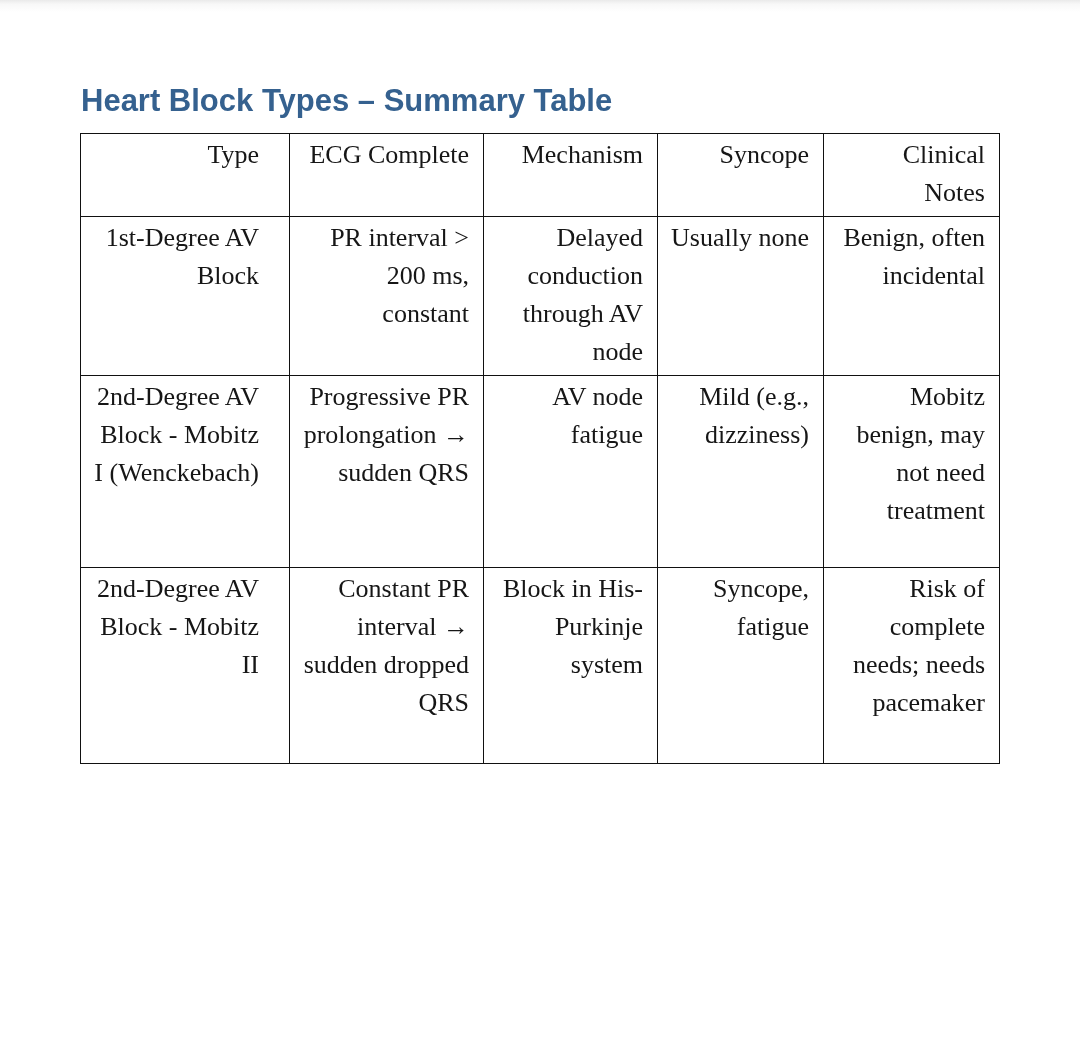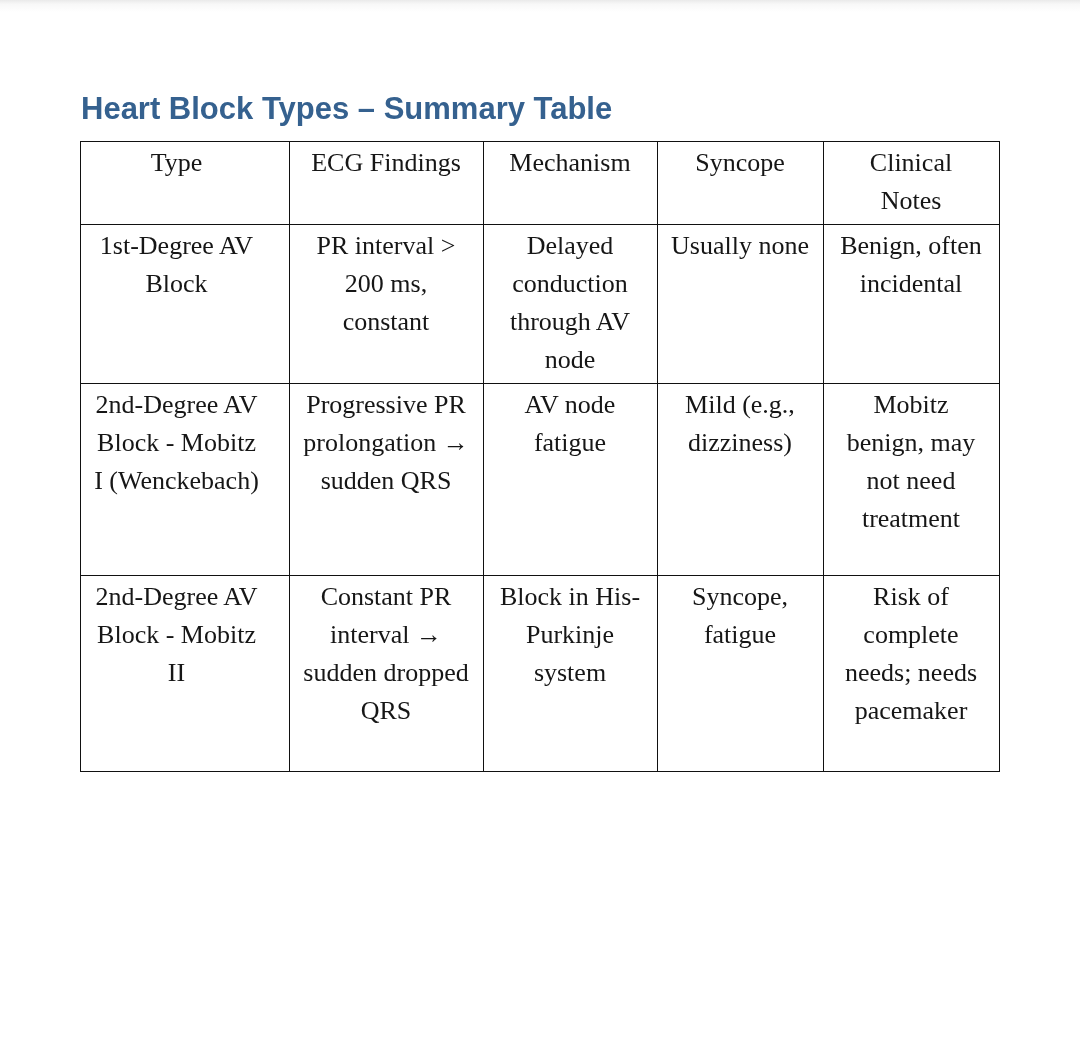--- a/index.html
+++ b/index.html
@@ -18,21 +18,21 @@
   .top-edge {
     position: absolute;
     top: 0; left: 0; right: 0;
     height: 12px;
     background: linear-gradient(to bottom, #d9d9d9 0%, #f2f2f2 35%, #ffffff 100%);
     opacity: 0.55;
   }
   .content {
     position: absolute;
     left: 80px;
-    top: 90px;
+    top: 82px;
     width: 920px;
   }
   h1.doc-title {
     margin: 0 0 13px 1px;
     font-family: "Liberation Sans", "DejaVu Sans", sans-serif;
     font-weight: bold;
     font-size: 31px;
     line-height: 38px;
     color: #35618F;
     letter-spacing: 0px;
@@ -41,21 +41,21 @@
     border-collapse: collapse;
     table-layout: fixed;
     width: 919px;
     font-size: 26px;
     line-height: 38px;
     color: #161616;
   }
   table.summary td, table.summary th {
     border: 1.5px solid #111111;
     vertical-align: top;
-    text-align: center;
+    text-align: right;
     font-weight: normal;
     padding: 2px 14px 4px 13px;
     overflow: hidden;
   }
   table.summary td:first-child, table.summary th:first-child {
     padding-right: 30px;
   }
   tr.hdr      { height: 81px;  }
   tr.r0       { height: 152px; margin-top: 10px; }
   tr.r1       { height: 192px; }
@@ -75,21 +75,21 @@
       <colgroup>
         <col style="width:209px">
         <col style="width:194px">
         <col style="width:174px">
         <col style="width:166px">
         <col style="width:176px">
       </colgroup>
       <tbody>
         <tr class="hdr">
           <th>Type</th>
-          <th>ECG Findings</th>
+          <th>ECG Complete</th>
           <th>Mechanism</th>
           <th>Syncope</th>
           <th>Clinical Notes</th>
         </tr>
         <tr class="r0">
           <td>1st-Degree AV Block</td>
           <td>PR interval &gt; 200 ms, constant</td>
           <td>Delayed conduction through AV node</td>
           <td>Usually none</td>
           <td>Benign, often incidental</td>

